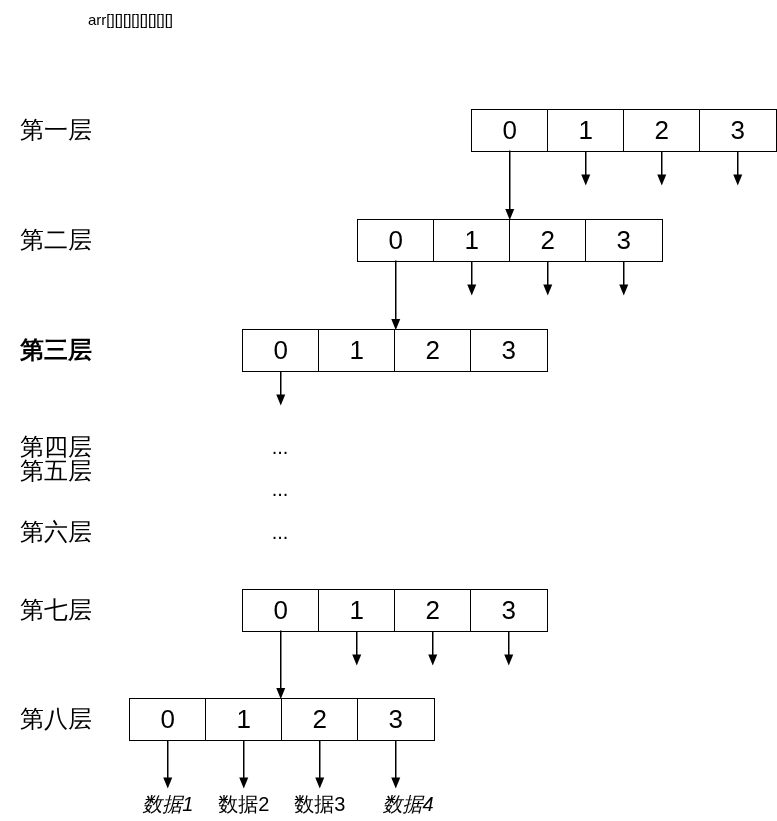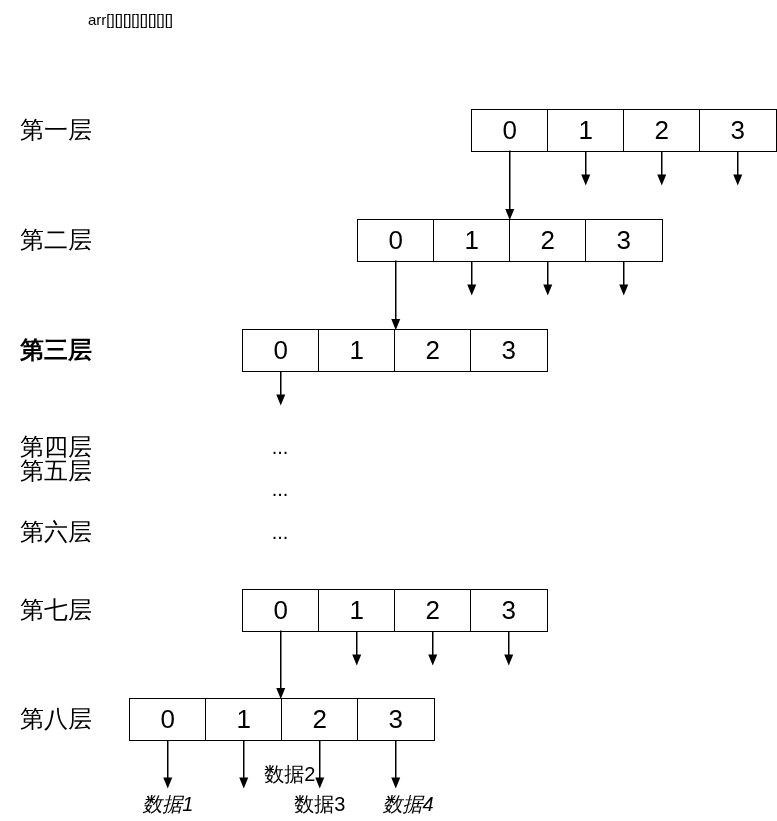--- a/index.html
+++ b/index.html
@@ -94,21 +94,21 @@
     <div class="cell" style="left: 242px; top: 589px;">0</div>
     <div class="cell" style="left: 318px; top: 589px;">1</div>
     <div class="cell" style="left: 394px; top: 589px;">2</div>
     <div class="cell" style="left: 470px; top: 589px;">3</div>
     <div class="row-label" style="top: 707.75px;">第八层</div>
     <div class="cell" style="left: 129px; top: 698px;">0</div>
     <div class="cell" style="left: 205px; top: 698px;">1</div>
     <div class="cell" style="left: 281px; top: 698px;">2</div>
     <div class="cell" style="left: 357px; top: 698px;">3</div>
     <div class="data-label" style="left: 167.75px; top: 793px; font-style: italic;">数据1</div>
-    <div class="data-label" style="left: 243.75px; top: 763px; margin-left: 46px;">数据2</div>
+    <div class="data-label" style="left: 243.75px; top: 793px;">数据2</div>
     <div class="data-label" style="left: 319.75px; top: 793px;">数据3</div>
     <div class="data-label" style="left: 408px; top: 793px; font-style: italic;">数据4</div>
   </div>
 
 <svg id="arrows-svg" width="777" height="821" viewBox="0 0 777 821">
     <line x1="585.75" x2="585.75" y1="151.5" y2="176.5" stroke="#000000" stroke-width="1.5"></line>
     <polygon points="581.25,174.5 590.25,174.5 585.75,185.5" fill="#000000"></polygon>
     <line x1="661.75" x2="661.75" y1="151.5" y2="176.5" stroke="#000000" stroke-width="1.5"></line>
     <polygon points="657.25,174.5 666.25,174.5 661.75,185.5" fill="#000000"></polygon>
     <line x1="737.75" x2="737.75" y1="151.5" y2="176.5" stroke="#000000" stroke-width="1.5"></line>

